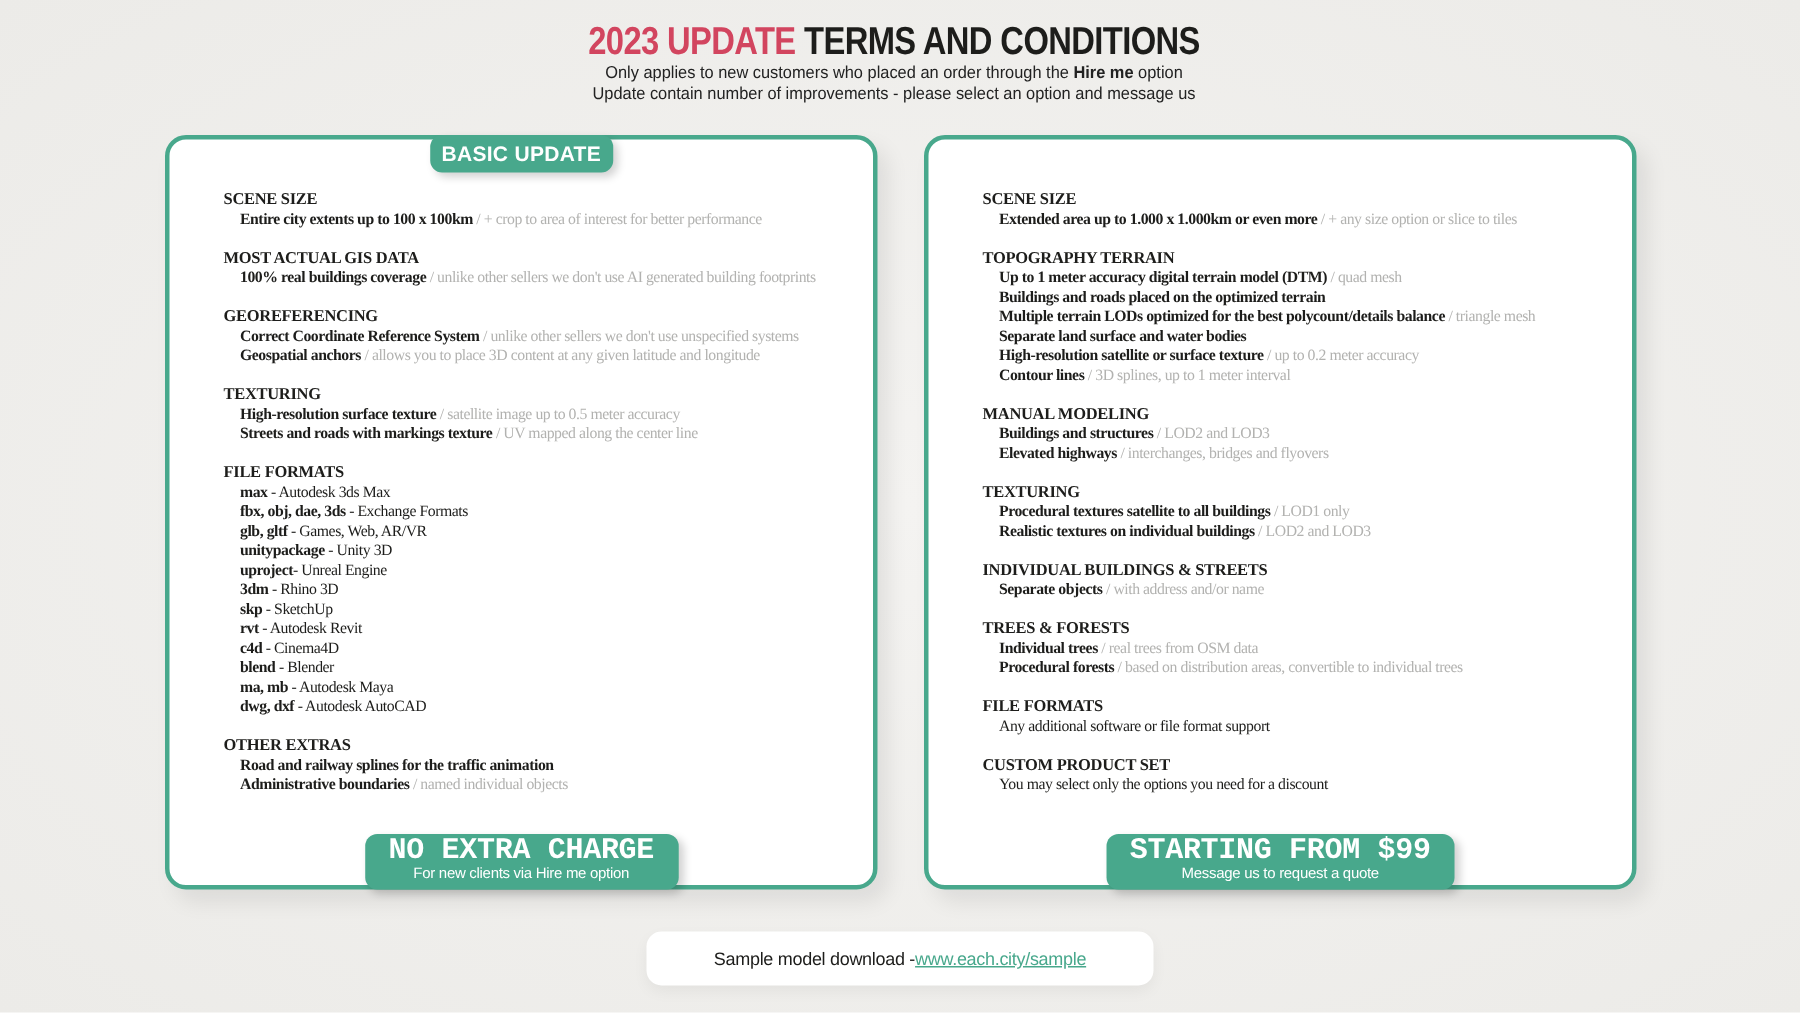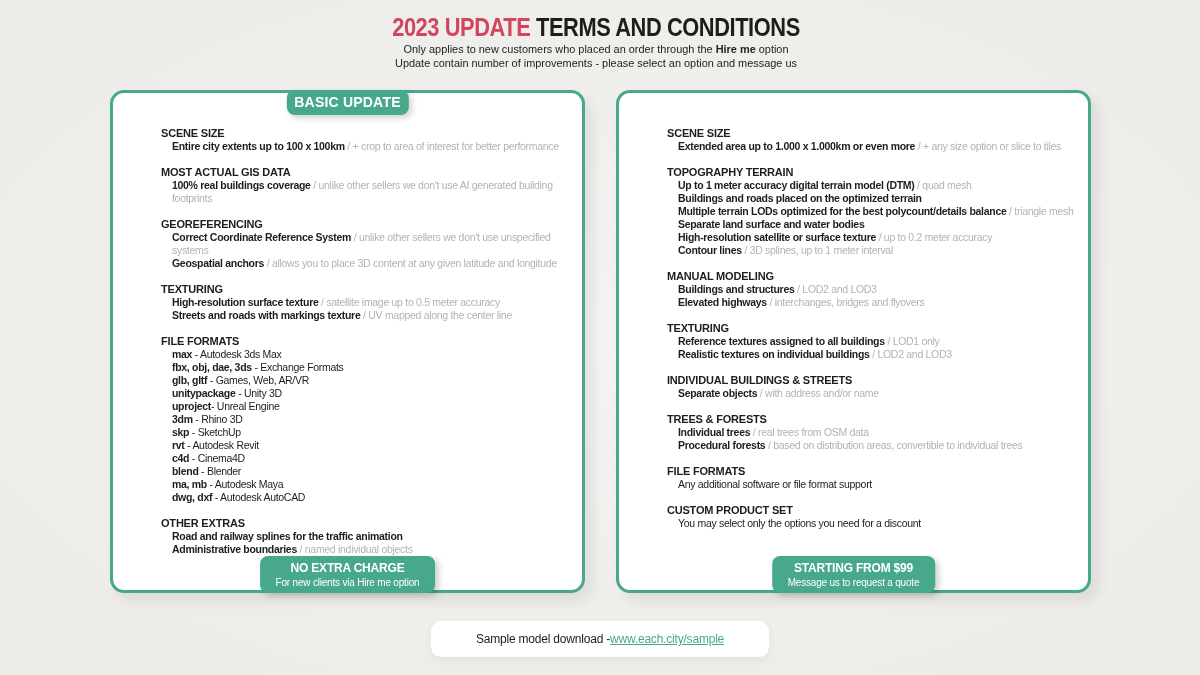--- a/index.html
+++ b/index.html
@@ -47,23 +47,23 @@
     font-weight:bold;font-size:14px;letter-spacing:0.2px;
     padding:4px 8px 5px;border-radius:8px;white-space:nowrap;
     box-shadow:3px 3px 6px rgba(0,0,0,0.18);
   }
   .badge-bottom{
     position:absolute;bottom:-3px;left:50%;transform:translateX(-50%);
     background:var(--teal);color:#fff;text-align:center;
     padding:3px 16px 5px;border-radius:8px;white-space:nowrap;
     box-shadow:3px 3px 6px rgba(0,0,0,0.18);
   }
-  .badge-bottom .bb-title{font-weight:bold;font-size:12px;letter-spacing:-0.2px;line-height:18px;}
+  .badge-bottom .bb-title{font-weight:bold;font-size:20px;letter-spacing:-0.2px;line-height:18px;font-family:Liberation Mono, monospace;}
   .badge-bottom .bb-sub{font-size:10px;letter-spacing:-0.2px;line-height:11px;}
-  .content{padding:34px 6px 0 48px;}
+  .content{padding:34px 6px 0 36px;font-family:Liberation Serif, serif;}
   .section{margin-bottom:13px;}
   .sec-h{font-weight:bold;font-size:11px;line-height:13px;letter-spacing:-0.2px;color:var(--text);}
   .item{padding-left:11px;font-size:10.5px;line-height:13px;letter-spacing:-0.3px;color:var(--text);}
   .item .b{font-weight:bold;}
   .item .n{color:var(--gray);}
   .footer-pill{
     position:absolute;top:621px;left:50%;transform:translateX(-50%);
     width:338px;height:36px;background:#fff;border-radius:10px;
     box-shadow:0 4px 10px rgba(0,0,0,0.05);
     display:flex;align-items:center;justify-content:center;
@@ -143,21 +143,21 @@
         <div class="item"><span class="b">High-resolution satellite or surface texture</span><span class="n"> / up to 0.2 meter accuracy</span></div>
         <div class="item"><span class="b">Contour lines</span><span class="n"> / 3D splines, up to 1 meter interval</span></div>
       </div>
       <div class="section">
         <div class="sec-h">MANUAL MODELING</div>
         <div class="item"><span class="b">Buildings and structures</span><span class="n"> / LOD2 and LOD3</span></div>
         <div class="item"><span class="b">Elevated highways</span><span class="n"> / interchanges, bridges and flyovers</span></div>
       </div>
       <div class="section">
         <div class="sec-h">TEXTURING</div>
-        <div class="item"><span class="b">Reference textures assigned to all buildings</span><span class="n"> / LOD1 only</span></div>
+        <div class="item"><span class="b">Procedural textures satellite to all buildings</span><span class="n"> / LOD1 only</span></div>
         <div class="item"><span class="b">Realistic textures on individual buildings</span><span class="n"> / LOD2 and LOD3</span></div>
       </div>
       <div class="section">
         <div class="sec-h">INDIVIDUAL BUILDINGS &amp; STREETS</div>
         <div class="item"><span class="b">Separate objects</span><span class="n"> / with address and/or name</span></div>
       </div>
       <div class="section">
         <div class="sec-h">TREES &amp; FORESTS</div>
         <div class="item"><span class="b">Individual trees</span><span class="n"> / real trees from OSM data</span></div>
         <div class="item"><span class="b">Procedural forests</span><span class="n"> / based on distribution areas, convertible to individual trees</span></div>

